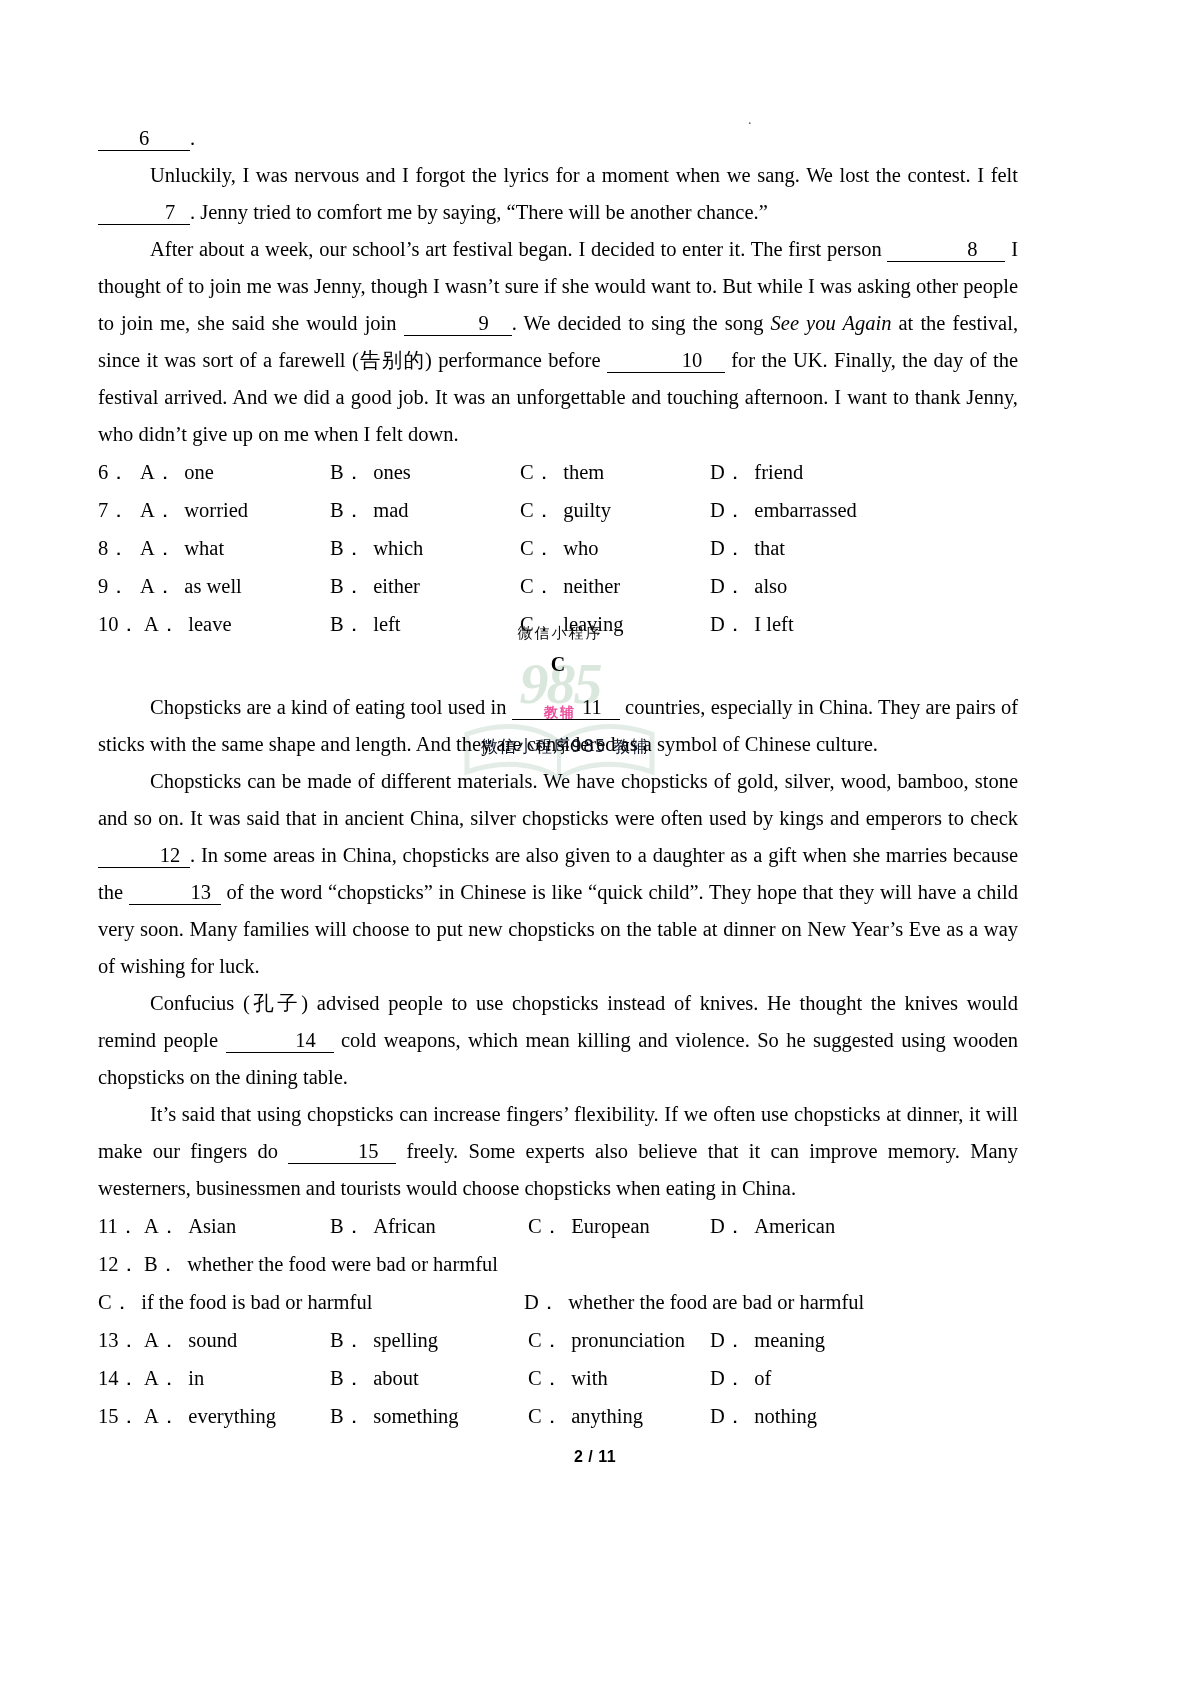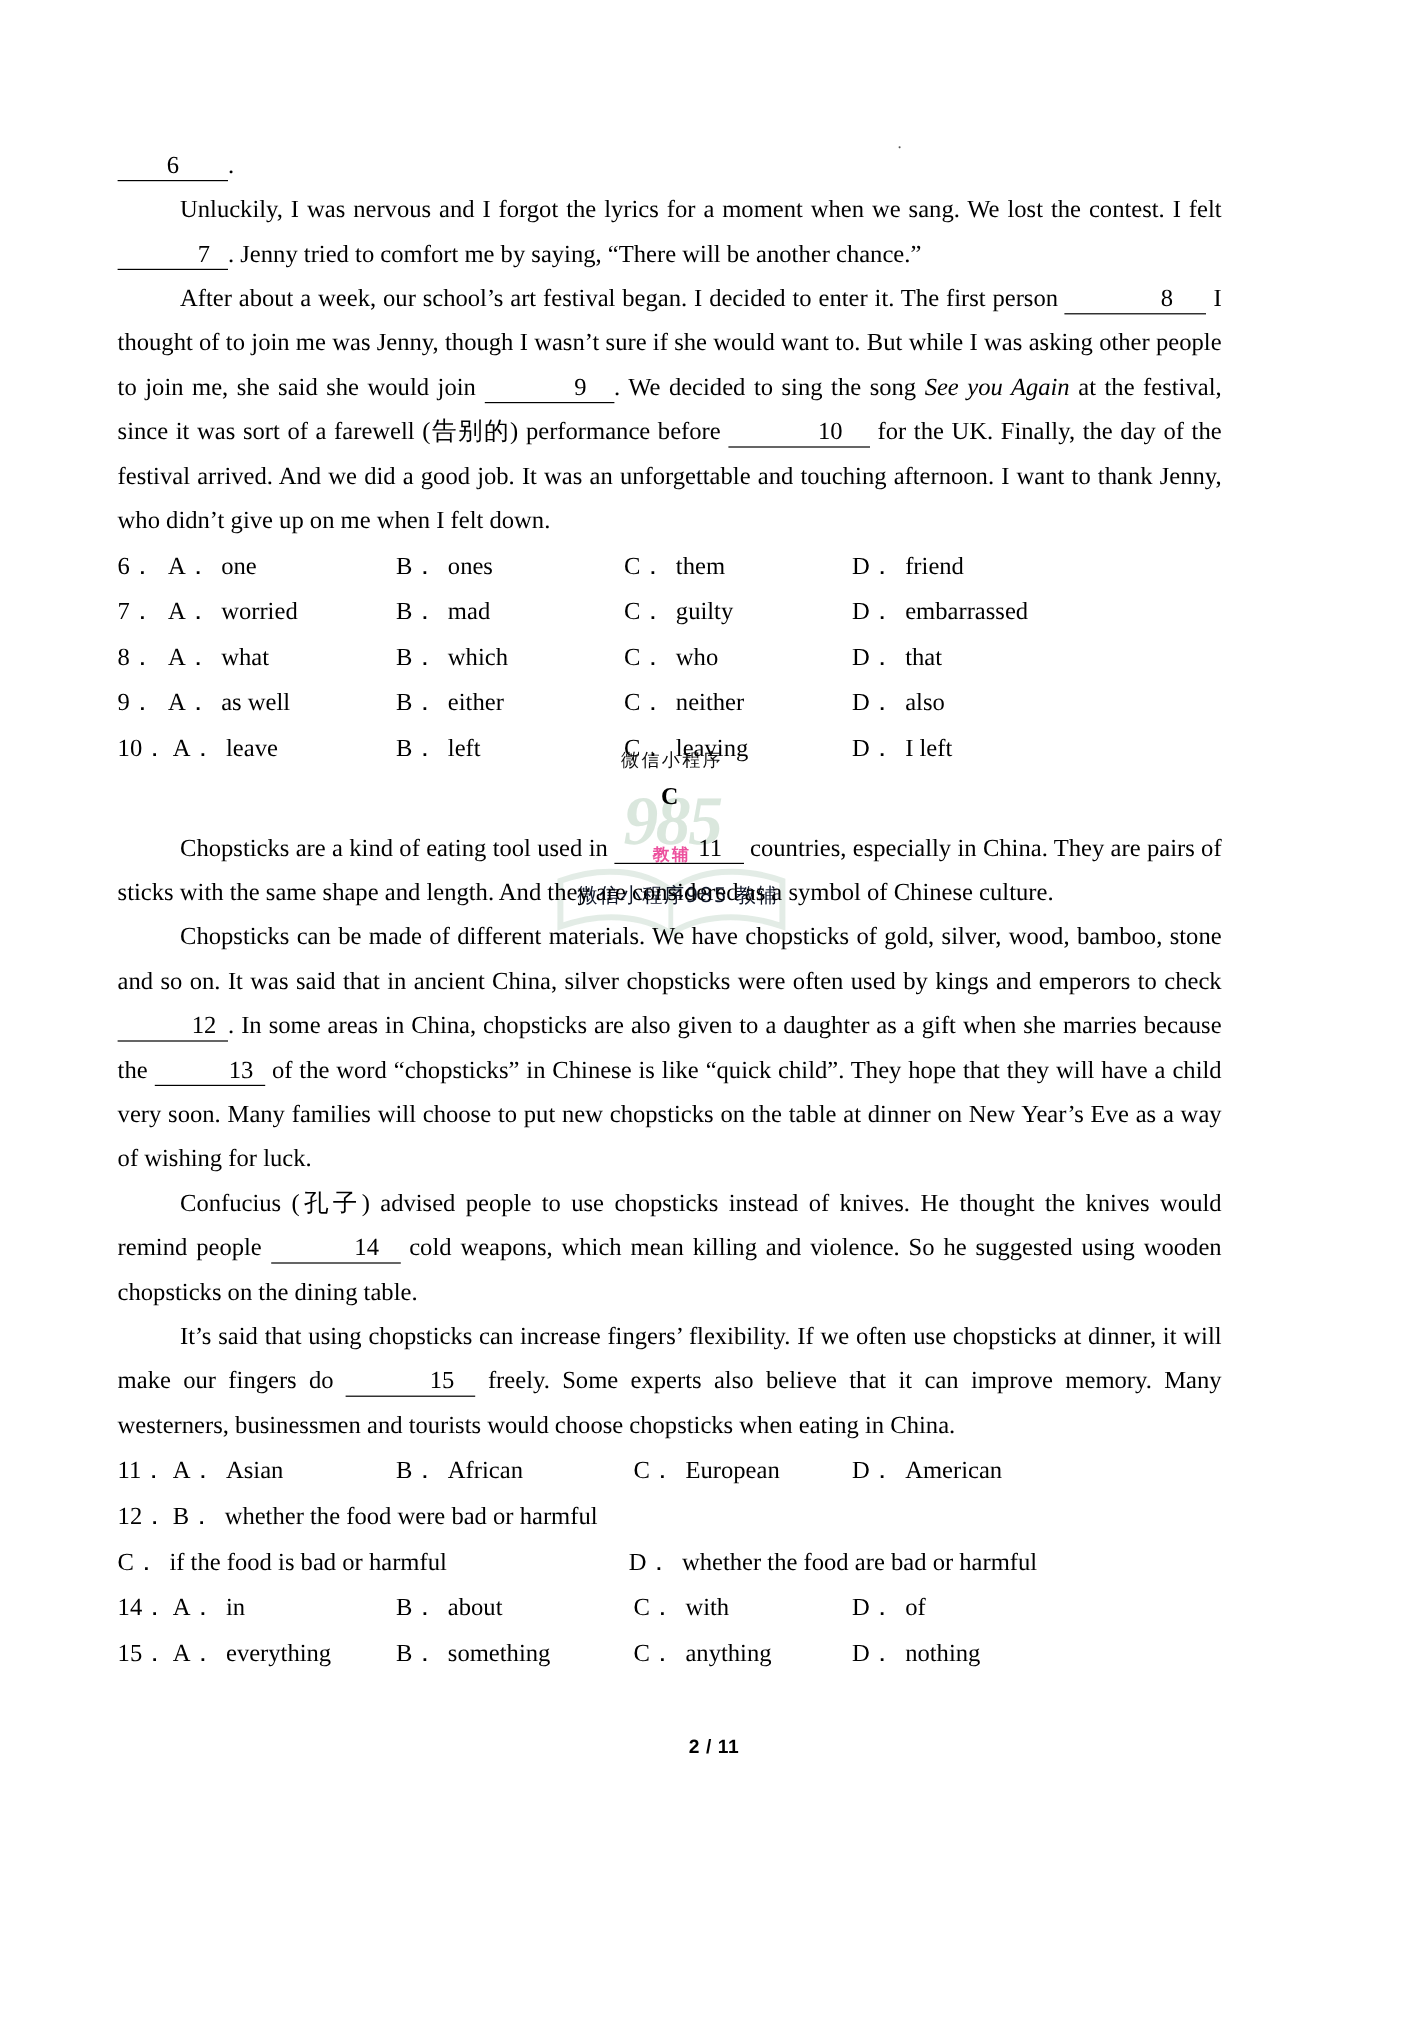--- a/index.html
+++ b/index.html
@@ -257,20 +257,27 @@
 
     <div class="opt-row-wide">
       <div class="opt-q wide">12．</div>
       <div class="wcell-b"><span class="opt-letter">B．</span><span>whether the food were bad or harmful</span></div>
     </div>
     <div class="opt-row-wide">
       <div class="wcell-a" style="width:426px"><span class="opt-letter">C．</span><span>if the food is bad or harmful</span></div>
       <div class="wcell-b"><span class="opt-letter">D．</span><span>whether the food are bad or harmful</span></div>
     </div>
 
+    <div class="opt-row">
+      <div class="opt-q wide">13．</div>
+      <div class="opt-cell" style="width:186px"><span class="opt-letter">A．</span><span>sound</span></div>
+      <div class="opt-cell" style="width:198px"><span class="opt-letter">B．</span><span>spelling</span></div>
+      <div class="opt-cell" style="width:182px"><span class="opt-letter">C．</span><span>pronunciation</span></div>
+      <div class="opt-cell"><span class="opt-letter">D．</span><span>meaning</span></div>
+    </div>
 
     <div class="opt-row">
       <div class="opt-q wide">14．</div>
       <div class="opt-cell" style="width:186px"><span class="opt-letter">A．</span><span>in</span></div>
       <div class="opt-cell" style="width:198px"><span class="opt-letter">B．</span><span>about</span></div>
       <div class="opt-cell" style="width:182px"><span class="opt-letter">C．</span><span>with</span></div>
       <div class="opt-cell"><span class="opt-letter">D．</span><span>of</span></div>
     </div>
 
     <div class="opt-row">

